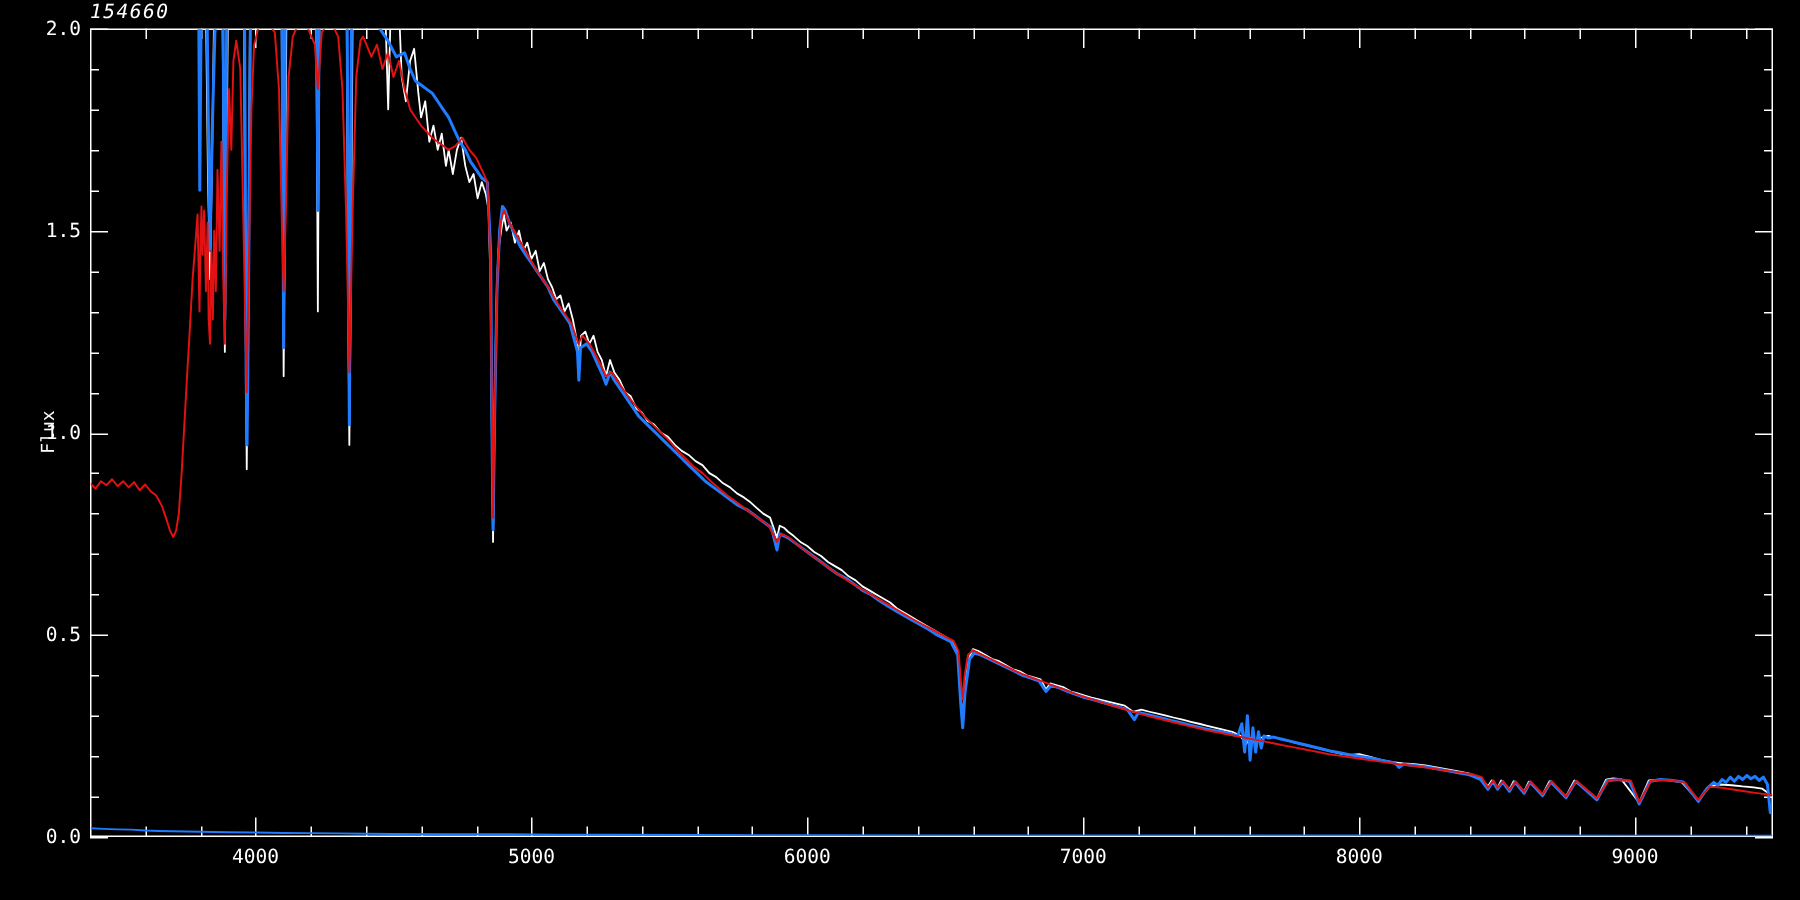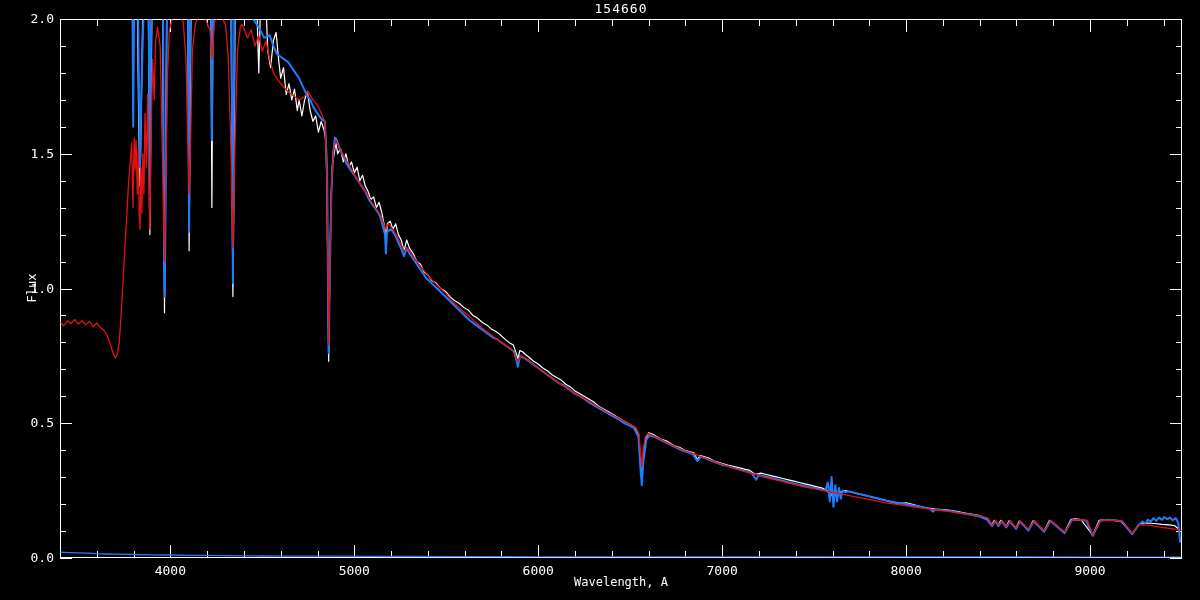--- a/index.html
+++ b/index.html
@@ -1,19 +1,19 @@
 <!DOCTYPE html>
 <html><head>
 <meta charset="utf-8">
 <style>
   html,body{margin:0;padding:0;background:#000;}
   .figure{position:relative;width:1200px;height:600px;background:#000;overflow:hidden;
           font-family:"DejaVu Sans Mono","Liberation Mono",monospace;}
-  .plot-title{position:absolute;left:60px;top:1px;width:1122px;text-align:center;
-              color:#fff;font-size:13px;letter-spacing:1px;}
+  .plot-title{position:absolute;left:60px;top:1px;width:1122px;text-align:left;
+              color:#fff;font-size:13px;letter-spacing:1px;font-style:italic;}
   .x-axis-title{position:absolute;left:60px;top:575px;width:1122px;text-align:center;
                 color:#fff;font-size:12px;}
   .y-axis-title{position:absolute;left:-14px;top:281px;width:92px;height:14px;text-align:center;
                 color:#fff;font-size:12px;transform:rotate(-90deg);}
   svg{position:absolute;left:0;top:0;}
   .ticklabel{font-family:"DejaVu Sans Mono","Liberation Mono",monospace;font-size:13px;fill:#fff;}
 </style>
 </head>
 <body>
 
@@ -138,14 +138,13 @@
       <text x="54" y="157.75" text-anchor="end" class="ticklabel">1.5</text>
       <line x1="60" y1="19.5" x2="72" y2="19.5" stroke="#ffffff" stroke-width="1"></line>
       <line x1="1182" y1="19.5" x2="1170" y2="19.5" stroke="#ffffff" stroke-width="1"></line>
       <text x="54" y="23" text-anchor="end" class="ticklabel">2.0</text>
       <polyline points="133.9,5.5 137.3,5.5 138.7,121.4 140.0,186.1 141.3,110.6 142.8,5.5 148.3,5.5 149.4,148.4 149.9,234.6 150.7,137.6 152.0,5.5 162.6,5.5 163.7,207.6 164.5,312.8 165.4,202.3 166.7,5.5 187.7,5.5 188.6,153.8 189.1,250.8 189.9,148.4 191.0,5.5 210.8,5.5 211.9,207.6 213.0,5.5 231.1,5.5 232.2,207.6 232.9,296.6 233.8,202.3 235.1,5.5 256.8,5.5 258.8,72.9 260.5,5.5 266.0,5.5 267.8,51.3 270.6,67.5 273.4,40.6 276.1,32.5 278.9,62.1 280.7,78.3 283.5,67.5 286.2,94.5 289.0,83.7 291.8,99.9 294.5,89.1 297.3,110.6 299.1,99.9 301.9,116.0 304.6,99.9 307.4,91.8 310.2,110.6 312.9,121.4 315.7,116.0 318.4,132.2 321.2,121.4 323.9,129.5 325.8,140.3 327.1,194.2 328.0,302.0 328.7,361.3 329.6,288.5 330.8,207.6 332.2,167.2 334.1,153.8 335.9,143.0 337.7,153.8 340.5,148.4 343.3,161.8 346.0,153.8 348.8,167.2 351.5,161.8 354.3,172.6 357.1,167.2 359.8,180.7 362.6,175.3 365.3,186.1 368.1,191.5 370.8,199.6 373.6,196.9 376.4,207.6 379.1,202.3 381.9,213.0 385.0,229.2 385.9,242.7 387.4,223.8 390.2,221.1 392.9,229.2 395.7,223.8 398.4,234.6 401.2,240.0 404.0,250.8 406.7,240.0 409.5,248.1 413.2,253.5 416.8,261.5 420.5,264.2 424.2,272.3 427.9,275.0 431.5,280.4 436.1,283.1 440.7,288.5 445.3,291.2 449.9,296.6 454.5,300.6 459.1,303.3 463.7,307.4 468.3,310.1 472.9,315.4 477.5,318.1 482.1,322.2 486.7,324.9 491.3,328.9 495.9,331.6 499.6,334.3 504.2,338.4 508.8,342.4 513.4,345.1 518.0,358.6 519.8,350.5 522.6,351.8 525.4,354.5 529.0,357.2 533.6,361.3 538.2,364.0 542.8,368.0 547.4,370.7 552.0,374.7 556.6,377.4 561.2,380.1 565.8,384.2 570.4,386.9 575.0,390.9 579.6,393.6 584.2,396.3 588.8,399.0 593.4,401.7 598.0,405.7 602.6,408.4 607.2,411.1 611.8,413.8 616.4,416.5 621.0,419.2 625.6,421.9 630.2,424.6 633.9,426.8 638.5,434.0 640.3,461.0 641.8,481.2 643.4,455.6 645.8,439.4 648.6,432.7 652.3,434.0 656.9,436.7 661.5,439.4 666.1,440.8 670.7,443.5 675.3,446.2 679.9,447.5 684.5,450.2 689.1,451.5 693.7,452.9 697.3,459.6 700.1,455.6 704.7,456.9 709.3,458.3 713.9,461.0 718.5,462.3 723.1,463.7 727.7,465.0 733.2,466.4 738.7,467.7 744.2,469.1 749.8,470.4 755.3,474.5 760.8,473.1 766.3,474.5 771.8,475.8 777.3,477.1 782.9,478.5 788.4,479.8 793.9,481.2 799.4,482.5 804.9,483.9 810.5,485.2 816.0,486.6 821.5,487.9 827.0,490.6 830.7,496.0 833.4,492.0 836.2,494.7 839.9,492.0 845.4,490.6 850.9,492.0 856.4,493.3 862.0,494.7 867.5,496.0 873.0,497.4 878.5,498.7 884.0,500.1 889.5,501.4 895.1,502.8 900.6,503.3 906.1,502.8 913.5,504.6 920.8,506.8 928.2,508.1 935.5,509.0 942.9,509.5 950.2,510.3 957.6,511.6 965.0,513.0 972.3,514.3 979.7,515.7 987.0,518.9 992.0,524.3 994.4,520.3 998.4,525.1 1000.8,520.3 1006.3,526.2 1009.1,520.8 1016.1,527.8 1019.2,521.1 1028.4,529.7 1033.0,520.8 1044.0,531.0 1049.6,520.3 1064.6,532.4 1070.7,519.7 1075.3,518.9 1080.8,519.5 1092.8,535.1 1099.2,520.3 1106.6,519.7 1113.9,520.3 1121.3,521.6 1132.2,533.7 1139.7,524.3 1147.1,523.0 1154.4,523.5 1161.8,524.3 1169.1,524.9 1174.6,525.7 1178.3,528.4" fill="none" stroke="#ffffff" stroke-width="1.2" stroke-linejoin="round" stroke-linecap="round" clip-path="url(#plotclip)"></polyline>
       <polyline points="132.5,5.5 133.2,126.8 134.1,5.5 134.5,5.5 138.0,5.5 139.1,99.9 140.0,167.2 141.5,86.4 143.7,5.5 148.7,5.5 149.9,213.0 151.2,5.5 163.0,5.5 164.1,248.1 164.7,296.6 165.6,207.6 167.0,5.5 188.0,5.5 189.1,231.9 190.2,5.5 211.2,5.5 211.9,140.3 212.8,5.5 231.4,5.5 232.9,283.1 234.4,5.5 249.5,5.5 253.1,19.0 258.6,27.1 264.2,37.9 269.7,35.2 273.4,46.0 277.0,54.0 280.7,56.7 284.4,59.4 288.1,62.1 291.8,67.5 295.4,72.9 299.1,78.3 302.8,86.4 306.5,94.5 310.2,99.9 313.8,107.9 317.5,113.3 321.2,118.7 324.9,121.4 327.1,167.2 328.0,288.5 328.7,353.2 329.8,275.0 331.3,194.2 333.1,153.8 335.0,137.6 336.8,140.3 339.6,148.4 343.3,156.4 346.9,164.5 350.6,169.9 354.3,175.3 358.0,180.7 361.7,186.1 365.3,191.5 369.0,199.6 372.7,205.0 376.4,210.3 380.0,215.7 385.0,234.6 385.9,253.5 387.0,231.9 391.1,229.2 394.8,234.6 398.4,242.7 402.1,250.8 404.0,256.2 406.7,248.1 409.5,253.5 415.0,261.5 420.5,269.6 426.0,277.7 431.5,283.1 437.1,288.5 442.6,293.9 448.1,299.3 453.6,304.7 459.1,310.1 464.7,315.4 470.2,320.8 475.7,324.9 481.2,328.9 486.7,333.0 492.2,337.0 497.8,339.7 503.3,343.7 508.8,347.8 514.3,351.8 518.0,366.7 519.8,355.9 525.4,358.6 530.9,362.6 536.4,366.7 541.9,370.7 547.4,374.7 552.9,378.8 558.5,382.8 564.0,385.5 569.5,389.6 575.0,393.6 580.5,396.3 586.1,400.3 591.6,403.8 597.1,407.1 602.6,410.3 608.1,413.5 613.6,416.5 619.2,419.7 624.7,423.3 630.2,425.9 633.9,427.8 638.5,436.7 640.5,469.1 641.8,485.2 643.4,461.0 646.4,439.4 649.5,435.4 654.1,436.7 659.6,439.4 665.1,442.1 670.7,444.8 676.2,447.5 681.7,450.2 687.2,452.1 692.7,454.0 697.3,461.0 701.0,456.9 706.5,458.8 712.0,461.0 717.6,463.1 723.1,465.0 728.6,466.4 734.1,468.0 739.6,469.6 745.2,471.2 751.6,473.1 756.2,479.8 759.0,475.0 764.5,476.3 770.0,477.7 775.5,479.0 781.0,480.4 786.5,481.7 792.1,483.1 797.6,484.4 803.1,485.8 808.6,486.9 814.1,487.9 819.6,489.0 825.2,490.6 827.9,482.5 829.8,501.4 831.6,477.1 833.4,506.8 835.3,485.2 837.1,501.4 839.0,487.9 840.8,498.7 842.6,490.6 845.4,492.0 849.1,491.4 854.6,492.8 860.1,494.1 865.6,495.5 871.2,496.8 876.7,498.2 882.2,499.5 887.7,500.9 893.2,501.9 898.7,503.0 906.1,504.1 913.5,505.4 920.8,506.8 930.0,508.7 932.8,511.6 935.5,509.5 942.9,510.3 950.2,511.1 957.6,512.5 965.0,513.8 972.3,515.1 979.7,516.5 987.0,519.5 992.0,526.2 995.3,520.8 998.4,526.2 1001.7,521.1 1006.3,527.5 1010.0,521.3 1016.1,528.9 1020.1,521.3 1028.4,530.5 1033.9,521.1 1044.0,531.9 1050.5,520.8 1064.6,533.2 1071.6,520.3 1079.0,519.7 1086.4,520.8 1092.8,535.9 1100.1,520.8 1107.5,519.7 1114.9,520.3 1122.2,521.3 1132.2,534.3 1137.9,525.7 1142.5,521.6 1145.2,523.5 1148.0,519.7 1150.7,521.6 1153.5,518.1 1156.2,520.8 1159.0,517.6 1161.8,519.7 1164.5,517.0 1167.3,519.2 1170.0,517.6 1172.8,520.3 1175.6,518.1 1178.3,523.0 1180.2,541.8" fill="none" stroke="#1f7cff" stroke-width="2" stroke-linejoin="round" stroke-linecap="round" clip-path="url(#plotclip)"></polyline>
       <polyline points="60.0,322.2 63.7,325.7 67.4,320.8 71.0,323.5 74.7,319.5 78.4,324.1 82.1,320.8 85.8,324.9 89.4,321.4 93.1,326.8 96.8,323.0 100.5,327.6 104.1,330.3 107.8,337.0 110.6,345.1 113.3,353.7 115.5,358.0 117.4,353.7 119.2,342.4 121.1,315.4 122.9,283.1 124.7,250.8 126.6,218.4 128.4,186.1 130.3,161.8 131.7,143.0 133.0,207.6 133.6,167.2 134.3,137.6 135.0,169.9 136.1,140.3 137.3,194.2 138.4,148.4 139.1,213.0 140.0,229.2 140.9,167.2 141.9,213.0 142.8,153.8 143.9,194.2 145.0,113.3 146.4,167.2 147.6,94.5 148.7,180.7 149.9,229.2 151.2,126.8 152.7,59.4 154.2,99.9 155.6,40.6 157.5,27.1 160.2,46.0 162.1,140.3 163.4,207.6 164.5,261.5 165.8,180.7 167.6,72.9 169.4,29.8 172.2,19.0 177.7,13.6 183.2,21.7 186.0,59.4 187.7,140.3 189.1,194.2 190.6,140.3 192.4,51.3 195.2,24.4 199.8,13.6 205.3,19.0 209.9,29.8 211.9,59.4 214.5,21.7 220.0,13.6 225.5,24.4 228.3,59.4 230.7,140.3 232.9,248.1 235.1,140.3 237.5,51.3 240.3,27.1 242.1,24.4 247.6,37.9 251.3,29.8 255.0,46.0 258.6,35.2 262.3,51.3 266.0,40.6 269.7,59.4 273.4,72.9 277.0,78.3 280.7,83.7 288.1,91.8 295.4,97.2 299.1,99.9 303.7,97.2 308.3,91.8 312.9,99.9 317.5,105.2 321.2,113.3 324.9,121.4 326.7,167.2 328.0,275.0 328.7,345.1 330.0,261.5 331.7,180.7 333.7,148.4 335.9,140.3 339.6,148.4 344.2,156.4 348.8,164.5 353.4,172.6 358.0,180.7 362.6,187.4 367.2,194.2 371.8,202.3 376.4,209.0 381.0,215.7 385.6,229.2 388.3,223.8 392.9,229.2 397.5,237.3 402.1,246.7 404.0,250.8 407.6,248.1 413.2,256.2 418.7,264.2 424.2,271.0 429.7,277.7 435.2,283.1 440.7,288.5 446.3,293.9 451.8,300.6 457.3,306.0 462.8,311.4 468.3,315.4 473.9,320.8 479.4,325.7 484.9,330.3 490.4,334.3 495.9,338.4 501.4,342.4 507.0,346.4 512.5,350.5 518.0,361.3 520.8,355.9 526.3,358.6 531.8,363.4 537.3,367.5 542.8,371.5 548.3,375.5 553.9,379.6 559.4,383.4 564.9,386.9 570.4,390.4 575.9,393.6 581.5,396.8 587.0,400.1 592.5,403.3 598.0,406.5 603.5,409.8 609.0,413.0 614.6,416.0 620.1,418.9 625.6,421.9 631.1,424.9 635.7,427.3 639.0,434.0 640.7,455.6 641.8,466.4 643.1,450.2 645.3,436.7 648.6,433.5 654.1,436.2 659.6,438.9 665.1,441.6 670.7,444.3 676.2,447.0 681.7,449.4 687.2,451.5 692.7,453.4 698.3,455.6 703.8,457.7 709.3,459.6 714.8,461.8 720.3,463.7 725.8,465.6 731.4,467.2 736.9,469.1 742.4,470.7 747.9,472.3 753.4,473.9 759.0,475.5 764.5,477.1 770.0,478.5 775.5,479.8 781.0,481.2 786.5,482.5 792.1,483.9 797.6,485.2 803.1,486.6 808.6,487.7 814.1,488.7 819.6,489.8 825.2,490.9 830.7,492.0 836.2,493.1 841.7,494.1 847.2,495.2 852.8,496.3 858.3,497.4 863.8,498.4 869.3,499.5 874.8,500.6 880.3,501.7 885.9,502.8 891.4,503.6 896.9,504.4 902.4,505.2 907.9,506.0 915.3,507.1 922.7,508.1 930.0,509.2 937.4,510.0 944.7,510.8 952.1,511.9 959.4,513.0 966.8,514.1 974.2,515.1 981.5,516.2 987.9,518.1 992.0,525.1 995.7,520.3 998.4,525.1 1002.1,520.8 1006.3,526.5 1010.6,521.1 1016.1,527.8 1020.5,521.1 1028.4,529.4 1034.5,520.8 1044.0,531.0 1051.0,520.5 1064.6,532.1 1072.6,520.0 1079.9,519.7 1087.3,520.5 1092.8,534.8 1100.7,520.5 1108.4,520.0 1115.8,520.5 1123.1,521.6 1132.2,533.2 1139.7,524.6 1147.1,525.1 1154.4,526.2 1161.8,527.3 1169.1,528.4 1176.5,529.4 1182.0,530.2" fill="none" stroke="#e31212" stroke-width="1.3" stroke-linejoin="round" stroke-linecap="round" clip-path="url(#plotclip)"></polyline>
       <polyline points="60.0,552.1 69.2,552.6 78.4,552.9 87.6,553.1 96.8,553.7 106.0,554.0 115.2,554.2 133.6,554.5 152.0,554.8 170.4,555.0 188.8,555.3 207.1,555.4 225.5,555.6 243.9,555.8 262.3,556.0 299.1,556.1 335.9,556.2 372.7,556.4 409.5,556.5 464.7,556.7 538.2,556.8 630.2,556.9 722.2,556.9 814.1,556.9 906.1,557.0 998.1,557.0 1090.0,557.1 1182.0,557.1" fill="none" stroke="#1f7cff" stroke-width="1.3" stroke-linejoin="round" stroke-linecap="round" clip-path="url(#plotclip)"></polyline>
     </svg>
   <div class="y-axis-title">Flux</div>
-  <div class="x-axis-title">Wavelength, A</div>
 </div>
 
 </body></html>

